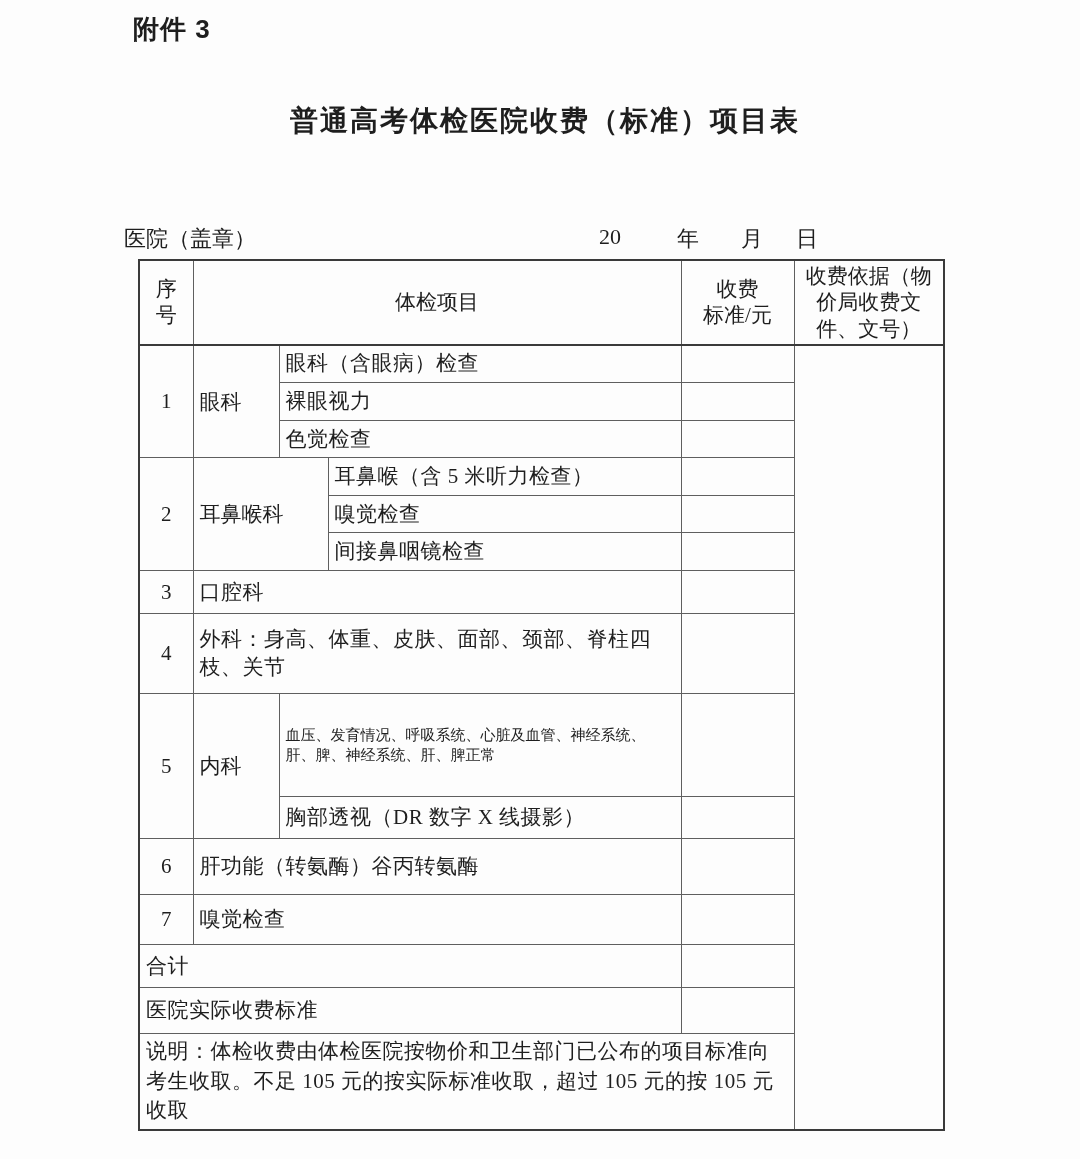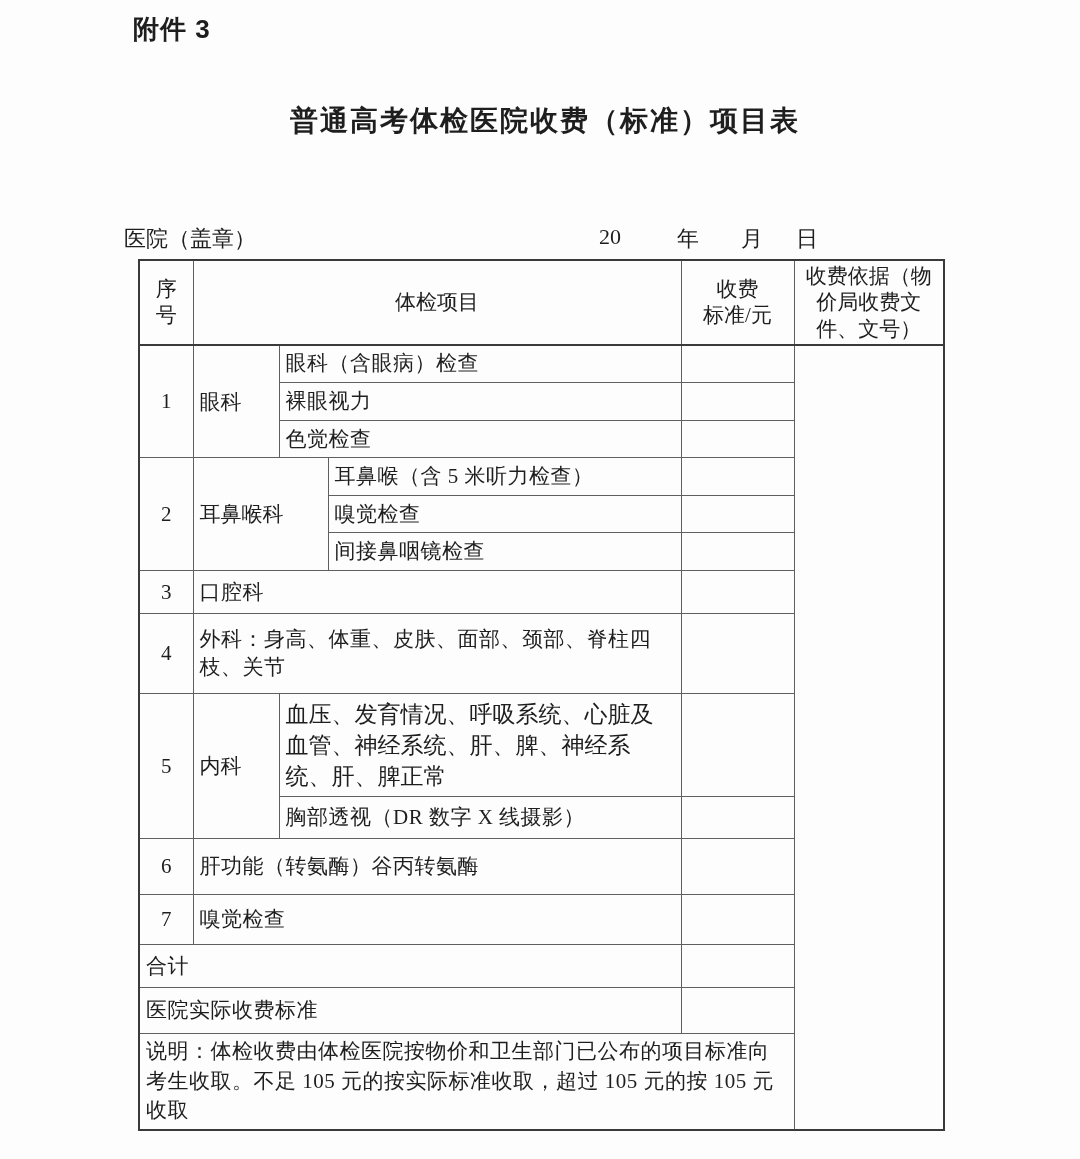--- a/index.html
+++ b/index.html
@@ -44,21 +44,21 @@
     font-weight:400;
     vertical-align:middle;
     overflow:hidden;
   }
   .fee-table{border:2px solid #3a3a3a;}
   .fee-table thead th{border-bottom:2px solid #3a3a3a;text-align:center;}
   .prelines{white-space:pre-line;line-height:1.22;}
   .c-num{text-align:center;}
   .c-cat{}
   .c-item{text-align:left;padding-left:13px;line-height:1.3;letter-spacing:0.5px;margin-left:47px;}
-  .dense{font-size:23px;letter-spacing:0;line-height:1.35;}
+  .dense{font-size:15px;letter-spacing:0;line-height:1.35;}
   .c-note{text-align:left;padding:6px 12px;line-height:1.4;vertical-align:top;letter-spacing:0.5px;}
   .hdr{line-height:1.25;}
 </style>
 </head>
 <body>
 
 <div class="page">
 
   <div class="attachment">附件 3</div>
 

